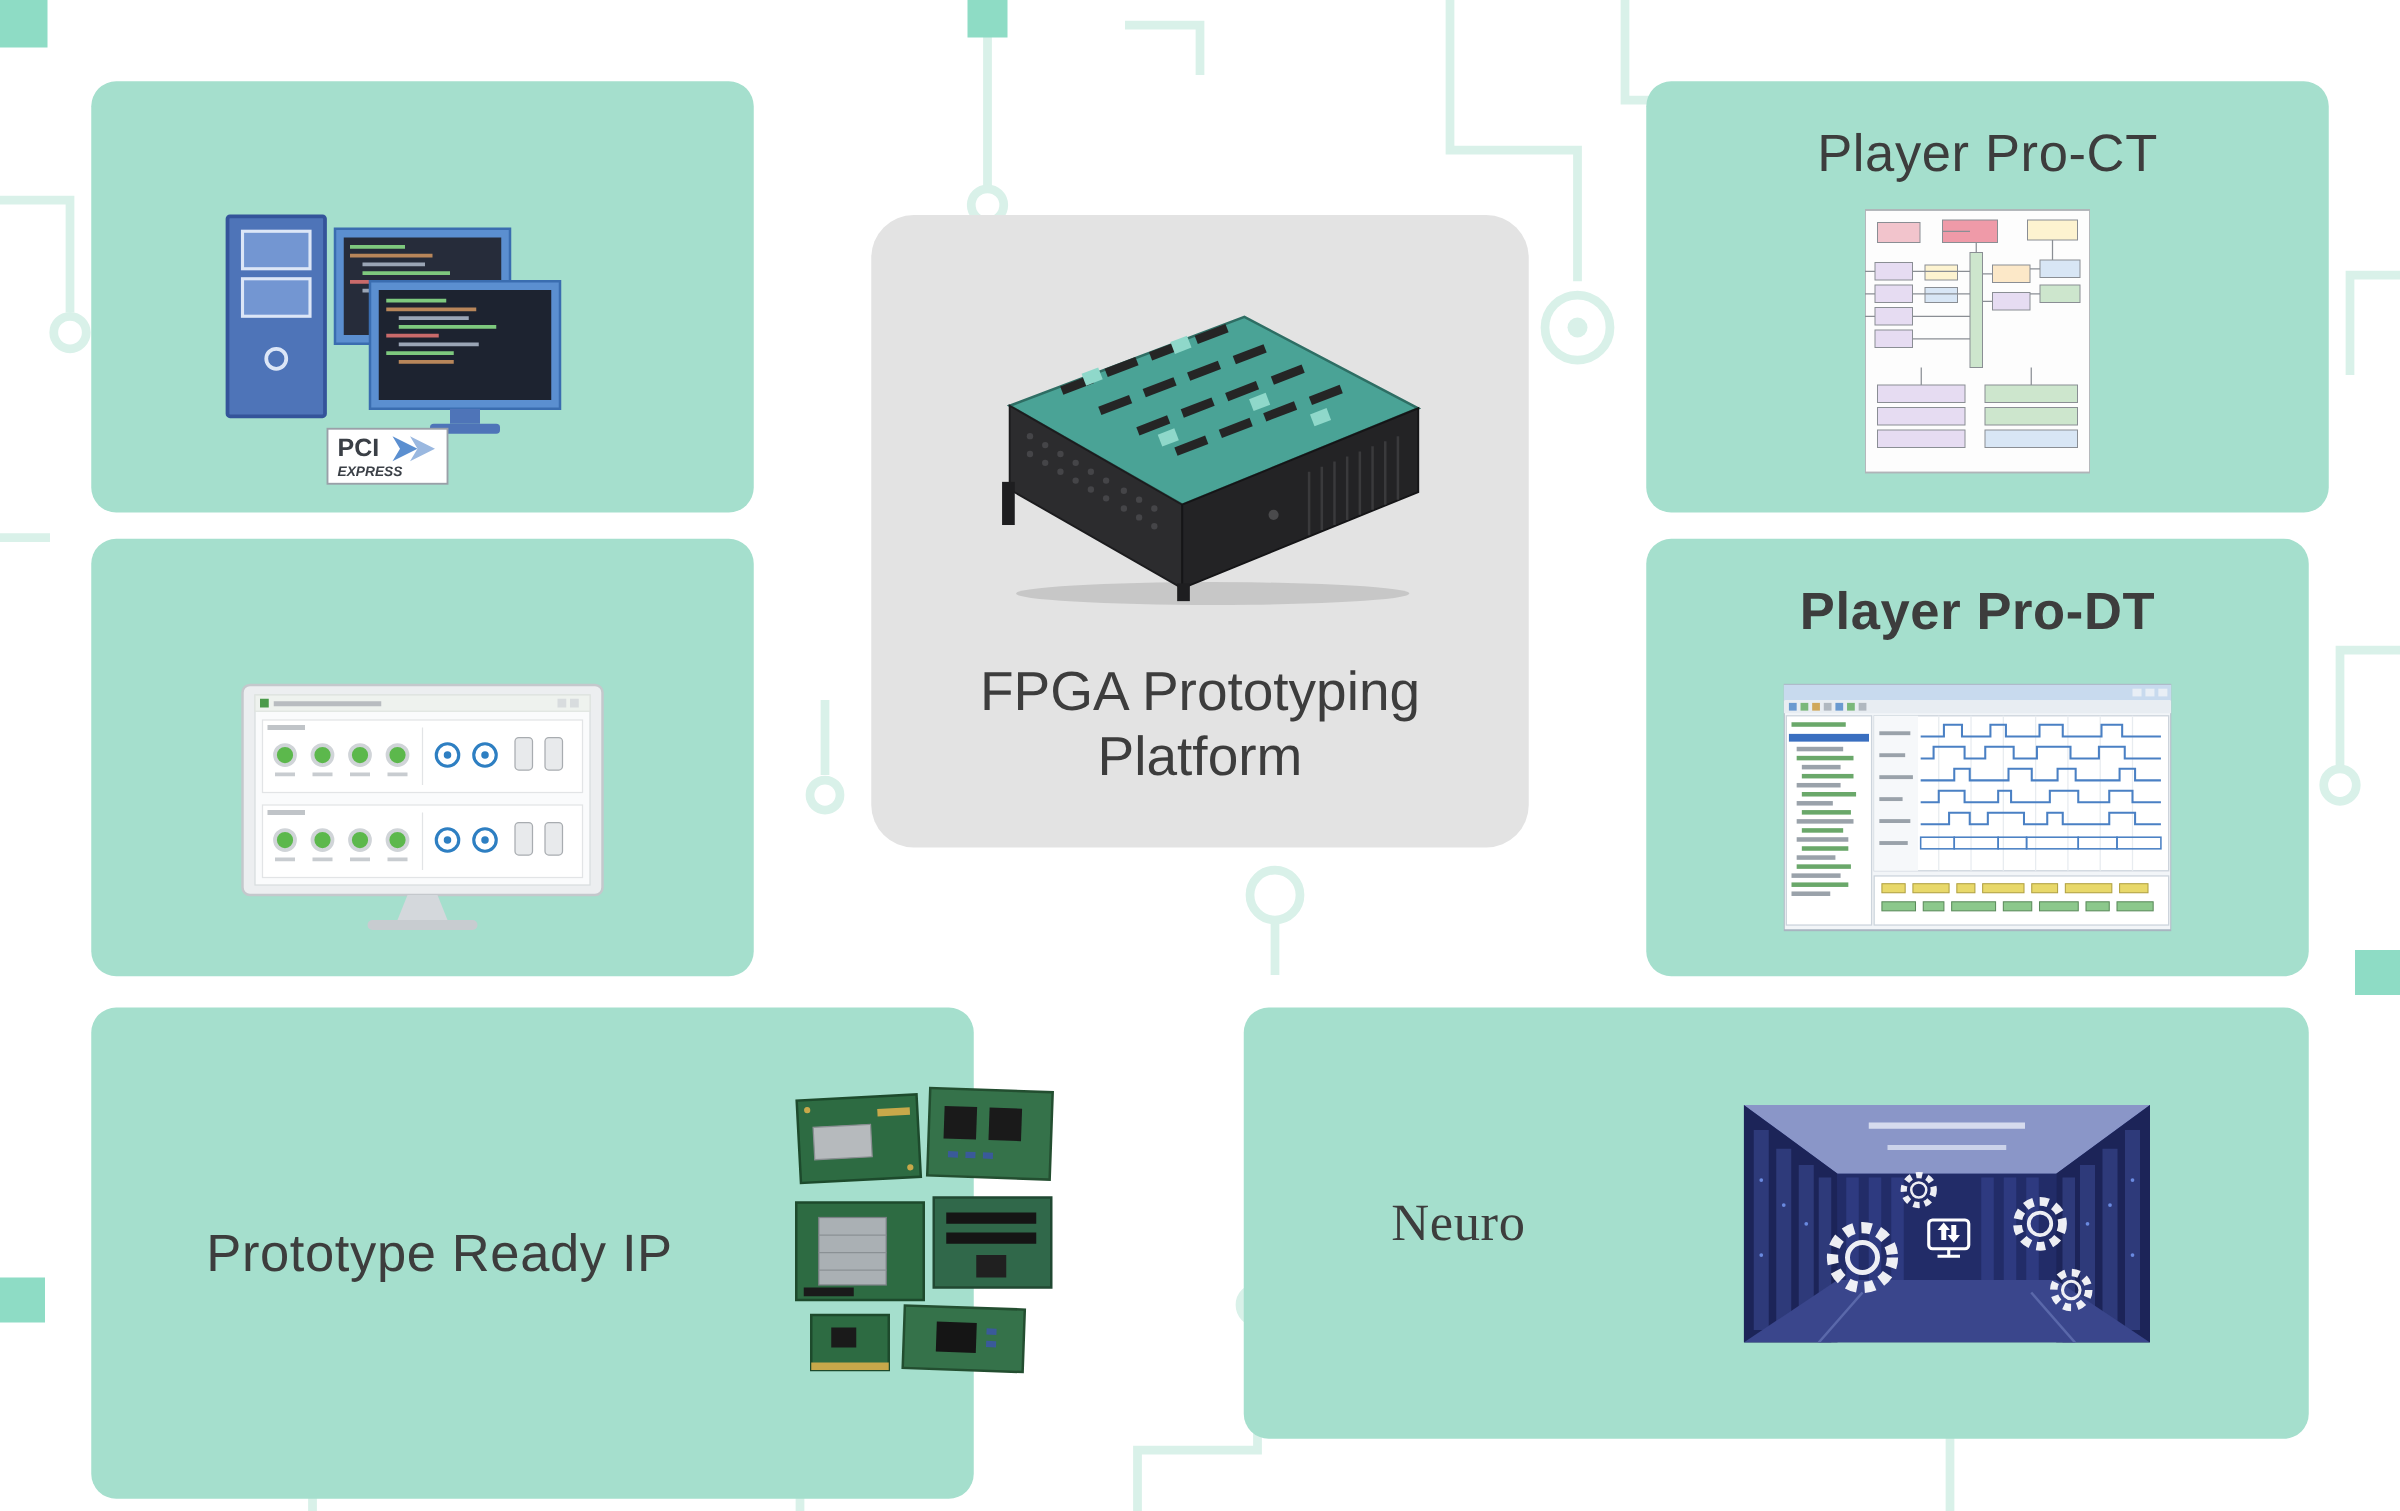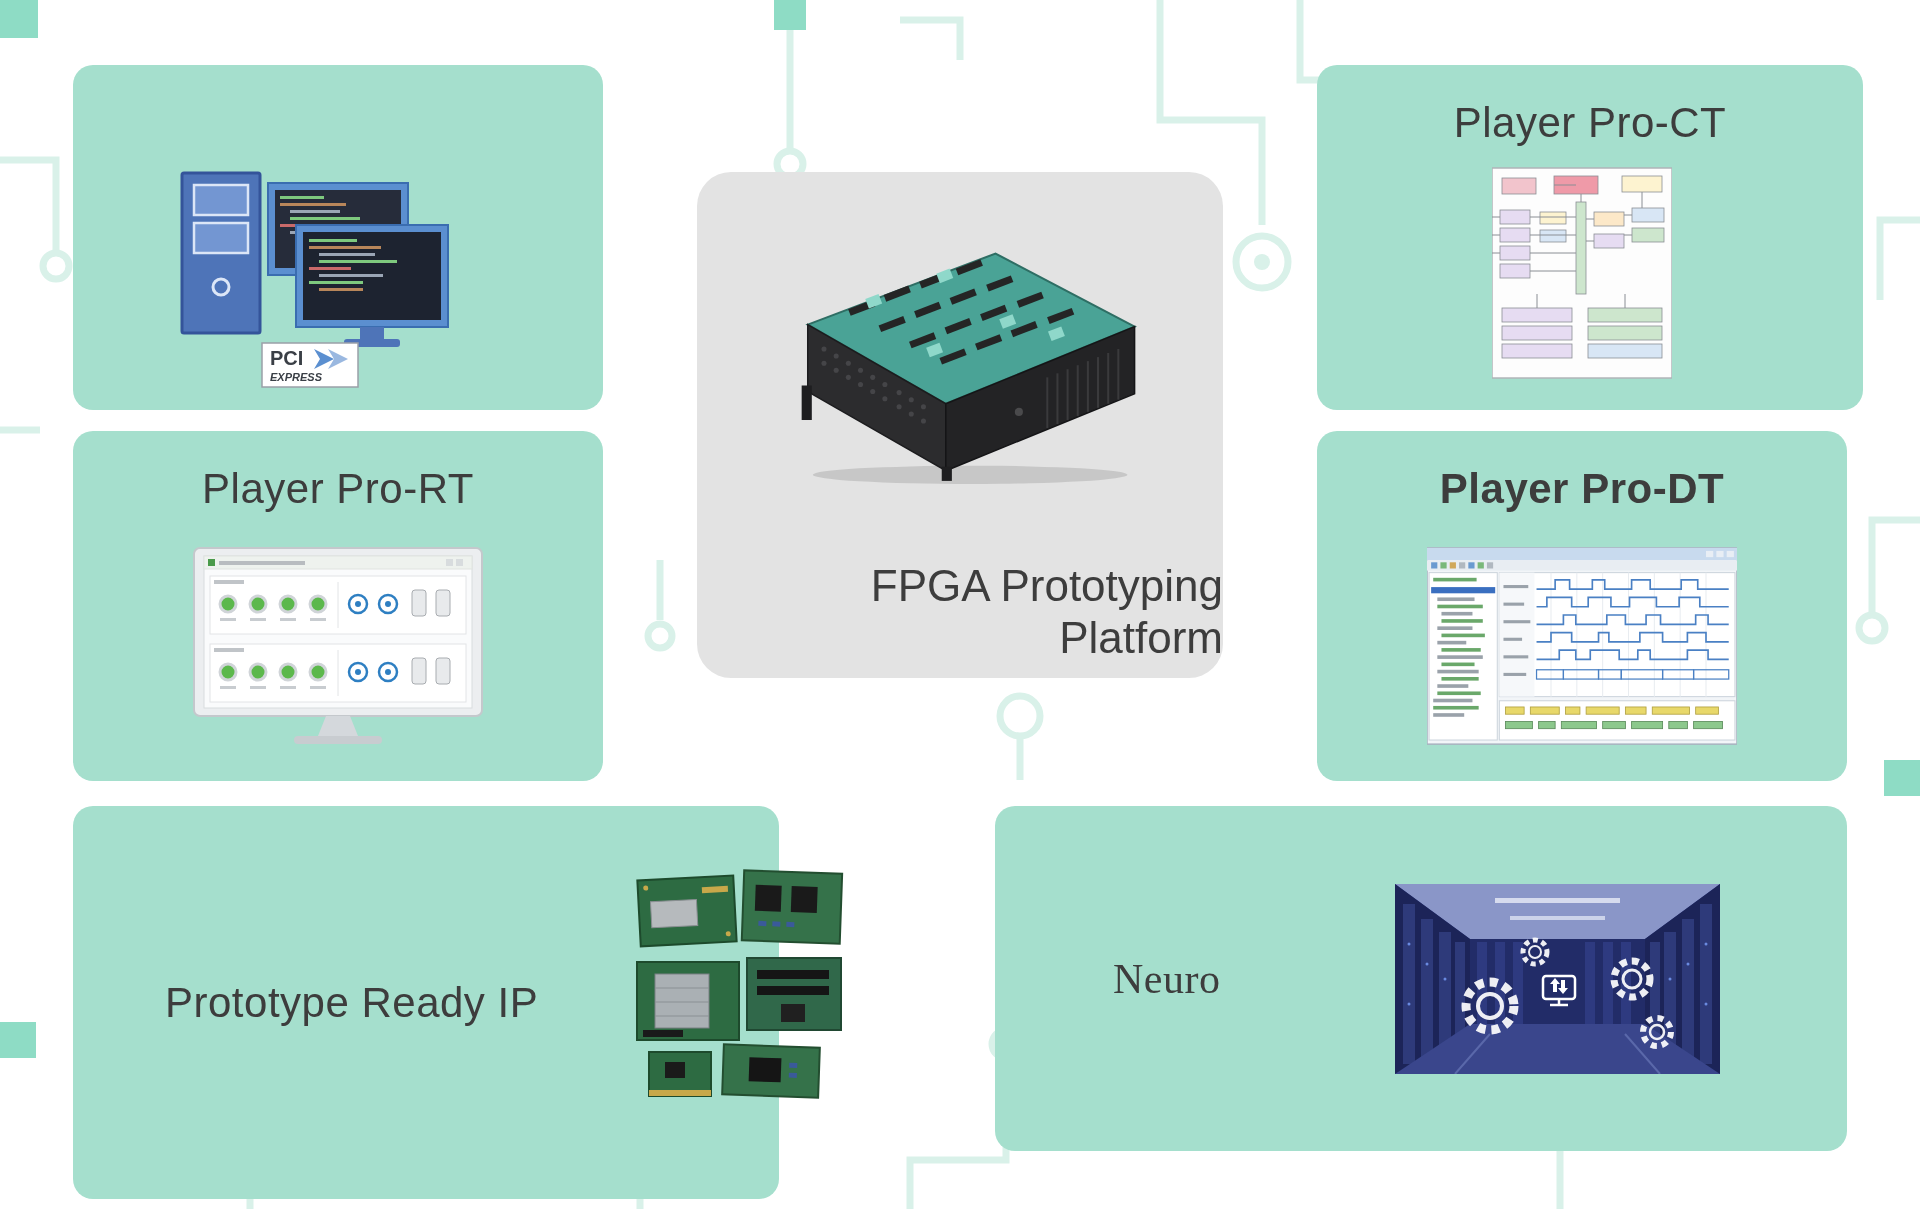--- a/index.html
+++ b/index.html
@@ -30,22 +30,22 @@
   #illus-rt{left:115px;top:108px;width:300px;height:220px;}
   #illus-dt{left:110px;top:110px;width:310px;height:210px;}
   #illus-ip{left:558px;top:60px;width:215px;height:242px;}
   #illus-neuro{left:400px;top:78px;width:325px;height:190px;}
   .center-box{
     position:absolute;left:697px;top:172px;width:526px;height:506px;
     background:#e3e3e3;border-radius:34px;
   }
   #illus-chassis{left:60px;top:42px;width:406px;height:276px;}
   .center-title{
-    position:absolute;left:0;top:356px;width:100%;text-align:right;
-    font-size:44px;line-height:1.18;white-space:pre-line;color:#3d3d3d;margin-top:32px;
+    position:absolute;left:0;top:356px;width:100%;text-align:center;
+    font-size:44px;line-height:1.18;white-space:pre-line;color:#3d3d3d;
   }
 </style>
 </head>
 <body>
 
 <div class="canvas">
 
   <svg class="bg" viewBox="0 0 1920 1209">
     <g fill="none" stroke="#d9f1e9" stroke-width="7">
       <path d="M1160 0 V120 H1262 V225"></path>
@@ -172,21 +172,20 @@
         <line x1="0" y1="49" x2="8" y2="49"></line>
         <line x1="0" y1="67" x2="8" y2="67"></line>
         <line x1="0" y1="85" x2="8" y2="85"></line>
         <line x1="45" y1="126" x2="45" y2="140"></line>
         <line x1="133" y1="126" x2="133" y2="140"></line>
       </g>
     </svg>
   </div>
 
   <div class="card" id="card-rt">
-    <div class="card-title">Player Pro-RT</div>
     <svg class="illus" id="illus-rt" viewBox="0 0 300 210">
       <rect x="6" y="4" width="288" height="168" rx="6" fill="#eceef0" stroke="#c4c8cc" stroke-width="2"></rect>
       <rect x="16" y="12" width="268" height="152" fill="#fafbfc" stroke="#d8dcde"></rect>
       <rect x="16" y="12" width="268" height="13" fill="#eef2ee" stroke="#e0e4e0"></rect>
       <rect x="20" y="15" width="7" height="7" fill="#4a9a4a"></rect>
       <rect x="31" y="17" width="86" height="4" fill="#b8bcc0"></rect>
       <rect x="258" y="15" width="7" height="7" fill="#d8dcde"></rect>
       <rect x="268" y="15" width="7" height="7" fill="#d8dcde"></rect>
       <g>
         <rect x="22" y="32" width="256" height="58" fill="#ffffff" stroke="#e2e4e6"></rect>

